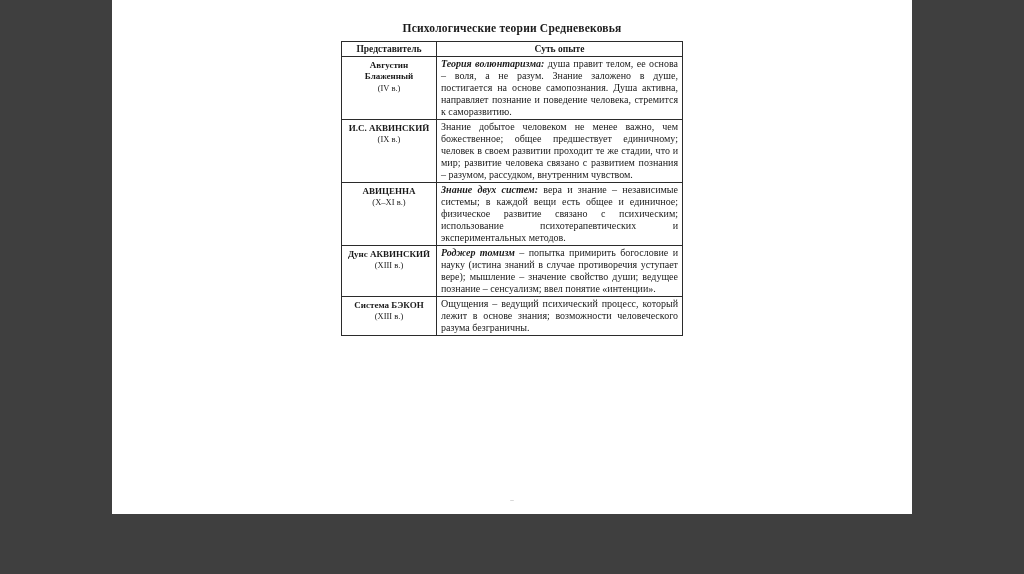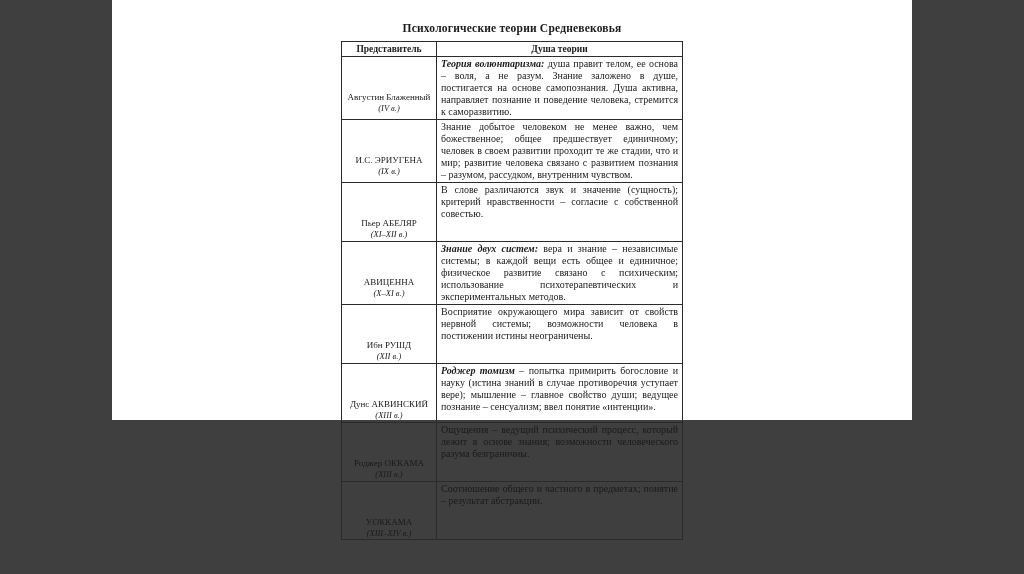--- a/index.html
+++ b/index.html
@@ -5,21 +5,21 @@
   html,body{margin:0;padding:0;}
   body{
     width:1024px;height:574px;
     background:#3f3f3f;
     font-family:"Liberation Serif", serif;
     overflow:hidden;
     position:relative;
   }
   .page{
     position:absolute;left:112px;top:0;
-    width:800px;height:420px;
+    width:800px;height:514px;
     background:#ffffff;
   }
   .title{
     text-align:center;
     font-weight:bold;
     font-size:11.5px;
     padding-top:22px;
     color:#1a1a1a;
     letter-spacing:.2px;
   }
@@ -45,22 +45,22 @@
     font-weight:bold;
     padding:2px 2px;
   }
   th.rep-h{width:90px;}
   td.rep{
     width:90px;
     text-align:center;
     font-size:9px;
     padding-top:3px;
   }
-  .rep-name{font-weight:normal;line-height:1.25;margin-top:32px;}
-  .rep-date{font-style:italic;font-size:8.5px;line-height:1.25;}
+  .rep-name{font-weight:bold;line-height:1.25;}
+  .rep-date{font-size:8.5px;line-height:1.25;}
   td.theory{
     font-size:10px;
     text-align:justify;
     line-height:1.2;
     margin-top:20px;
   }
   .lead{font-weight:bold;font-style:italic;}
   .footer-mark{
     position:absolute;
     bottom:10px;left:0;right:0;
@@ -73,78 +73,57 @@
 <body>
 
 <div class="page">
   <div class="title">Психологические теории Средневековья</div>
 
   <div class="tbl-wrap">
     <table>
       <thead>
         <tr>
           <th class="rep-h">Представитель</th>
-          <th>Душа теории</th>
+          <th>Суть опыте</th>
         </tr>
       </thead>
       <tbody>
           <tr>
             <td class="rep">
               <div class="rep-name">Августин Блаженный</div>
               <div class="rep-date">(IV в.)</div>
             </td>
             <td class="theory"><span class="lead">Теория волюнтаризма:</span><span> душа правит телом, ее основа – воля, а не разум. Знание заложено в душе, постигается на основе самопознания. Душа активна, направляет познание и поведение человека, стремится к саморазвитию.</span></td>
           </tr>
           <tr>
             <td class="rep">
-              <div class="rep-name">И.С. ЭРИУГЕНА</div>
+              <div class="rep-name">И.С. АКВИНСКИЙ</div>
               <div class="rep-date">(IX в.)</div>
             </td>
             <td class="theory"><span>Знание добытое человеком не менее важно, чем божественное; общее предшествует единичному; человек в своем развитии проходит те же стадии, что и мир; развитие человека связано с развитием познания – разумом, рассудком, внутренним чувством.</span></td>
-          </tr>
-          <tr>
-            <td class="rep">
-              <div class="rep-name">Пьер АБЕЛЯР</div>
-              <div class="rep-date">(XI–XII в.)</div>
-            </td>
-            <td class="theory"><span>В слове различаются звук и значение (сущность); критерий нравственности – согласие с собственной совестью.</span></td>
           </tr>
           <tr>
             <td class="rep">
               <div class="rep-name">АВИЦЕННА</div>
               <div class="rep-date">(X–XI в.)</div>
             </td>
             <td class="theory"><span class="lead">Знание двух систем:</span><span> вера и знание – независимые системы; в каждой вещи есть общее и единичное; физическое развитие связано с психическим; использование психотерапевтических и экспериментальных методов.</span></td>
           </tr>
           <tr>
             <td class="rep">
-              <div class="rep-name">Ибн РУШД</div>
-              <div class="rep-date">(XII в.)</div>
+              <div class="rep-name">Дунс АКВИНСКИЙ</div>
+              <div class="rep-date">(XIII в.)</div>
             </td>
-            <td class="theory"><span>Восприятие окружающего мира зависит от свойств нервной системы; возможности человека в постижении истины неограничены.</span></td>
+            <td class="theory"><span class="lead">Роджер томизм</span><span> – попытка примирить богословие и науку (истина знаний в случае противоречия уступает вере); мышление – значение свойство души; ведущее познание – сенсуализм; ввел понятие «интенции».</span></td>
           </tr>
           <tr>
             <td class="rep">
-              <div class="rep-name">Дунс АКВИНСКИЙ</div>
-              <div class="rep-date">(XIII в.)</div>
-            </td>
-            <td class="theory"><span class="lead">Роджер томизм</span><span> – попытка примирить богословие и науку (истина знаний в случае противоречия уступает вере); мышление – главное свойство души; ведущее познание – сенсуализм; ввел понятие «интенции».</span></td>
-          </tr>
-          <tr>
-            <td class="rep">
-              <div class="rep-name">Роджер ОККАМА</div>
+              <div class="rep-name">Система БЭКОН</div>
               <div class="rep-date">(XIII в.)</div>
             </td>
             <td class="theory"><span>Ощущения – ведущий психический процесс, который лежит в основе знания; возможности человеческого разума безграничны.</span></td>
-          </tr>
-          <tr>
-            <td class="rep">
-              <div class="rep-name">У.ОККАМА</div>
-              <div class="rep-date">(XIII–XIV в.)</div>
-            </td>
-            <td class="theory"><span>Соотношение общего и частного в предметах; понятие – результат абстракции.</span></td>
           </tr>
         </tbody>
     </table>
   </div>
 
   <div class="footer-mark">–</div>
 </div>
 
 </body></html>

